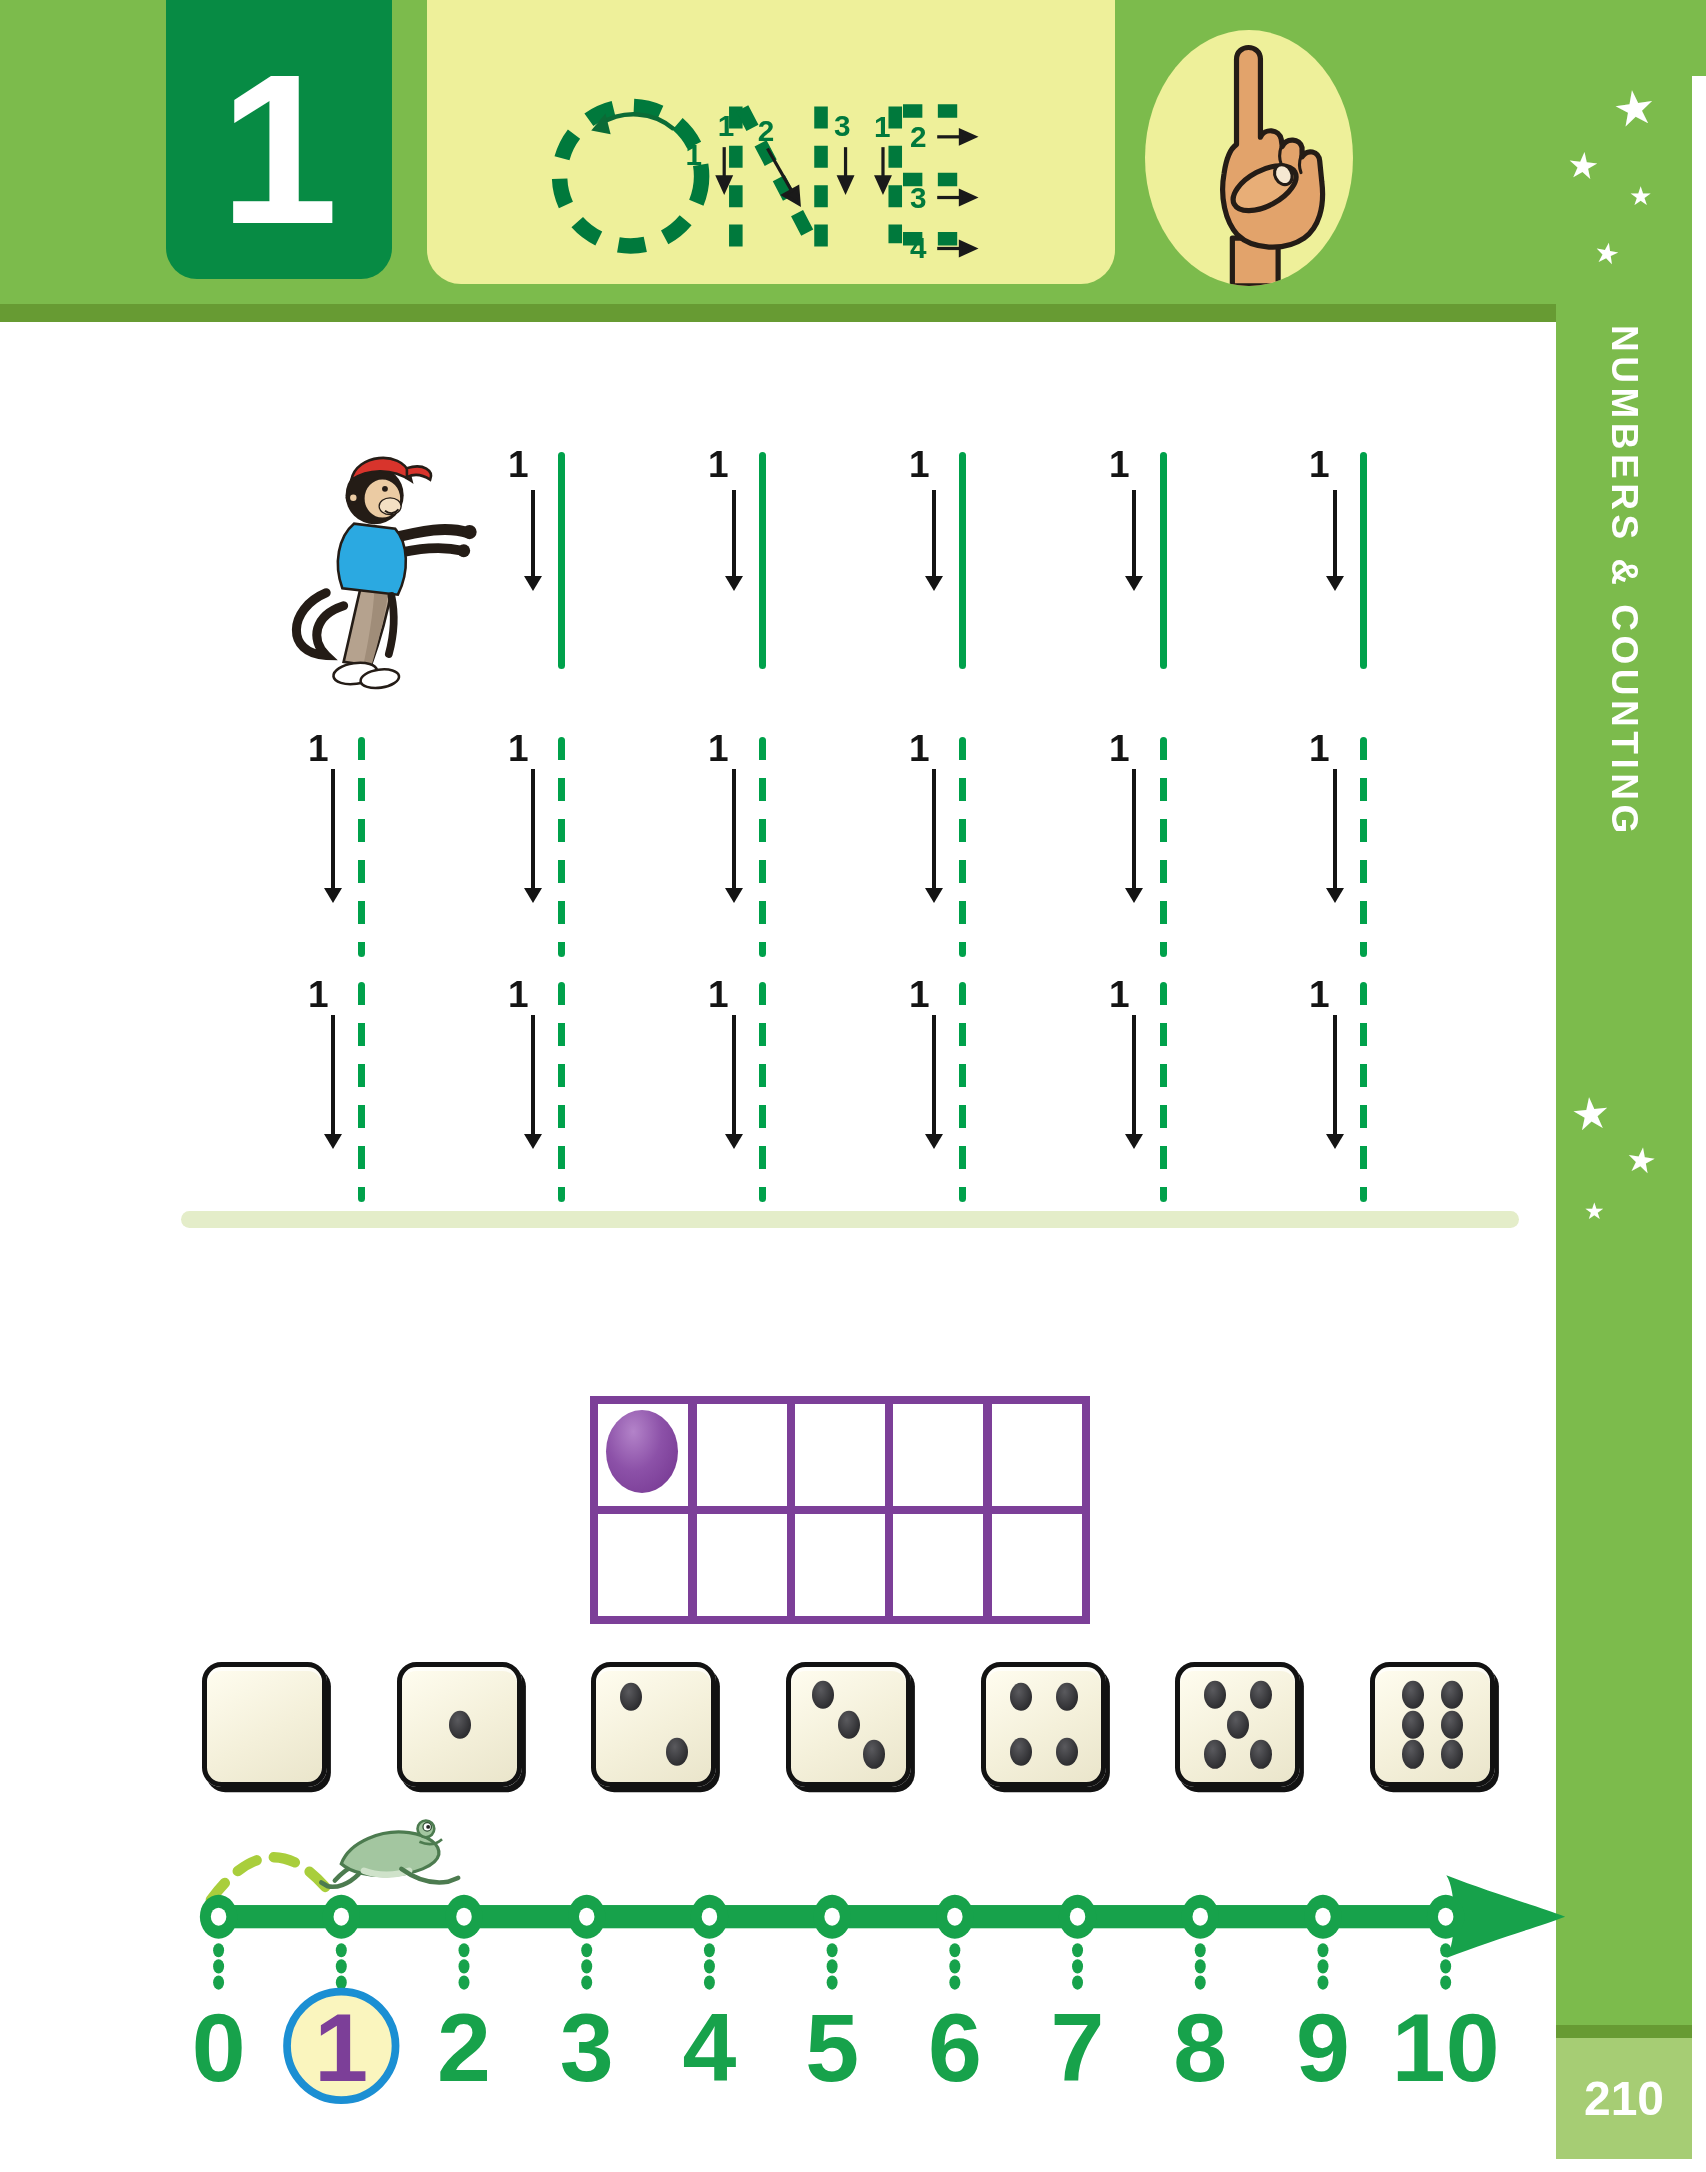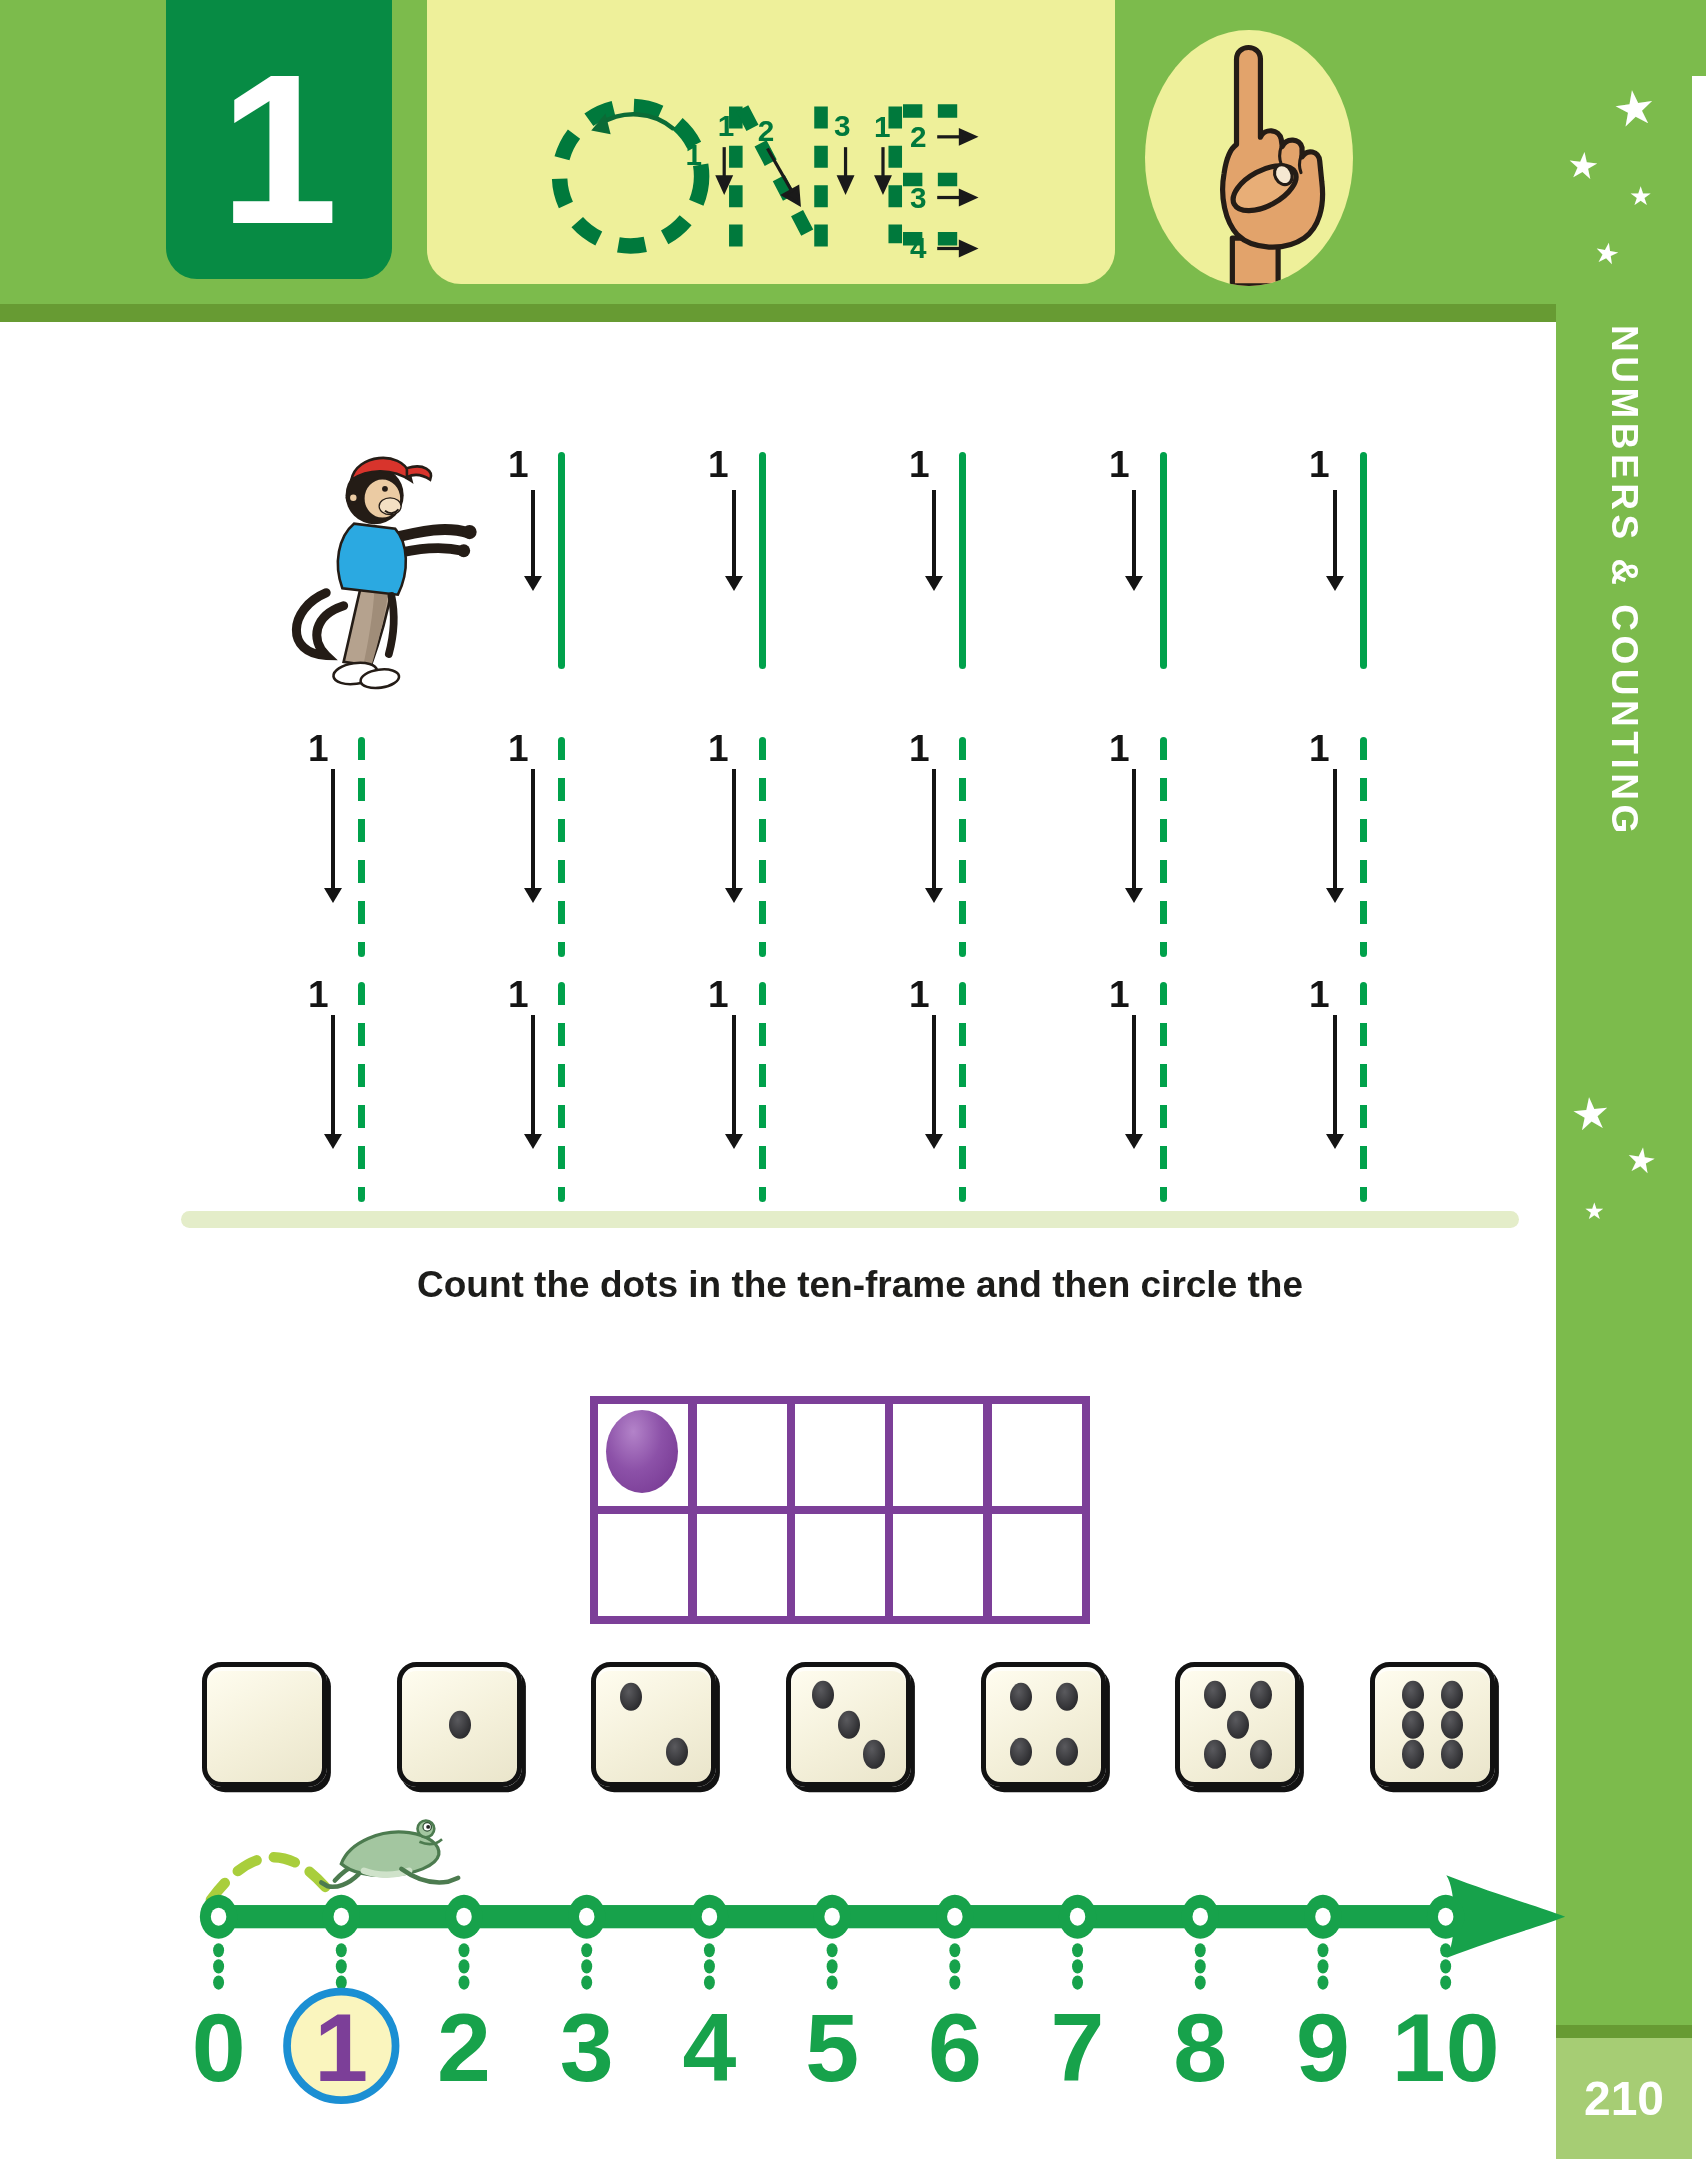--- a/index.html
+++ b/index.html
@@ -231,21 +231,20 @@
       <div class="trace-arrow" style="left: 1132px; top: 1015px; height: 120px;"></div>
       <div class="trace-line dashed" style="left: 1160px; top: 982px; height: 220px;"></div>
       <div class="trace-label" style="left: 1309px; top: 976px;">1</div>
       <div class="trace-arrow" style="left: 1333px; top: 1015px; height: 120px;"></div>
       <div class="trace-line dashed" style="left: 1360px; top: 982px; height: 220px;"></div>
     </div>
 
   <div class="divider"></div>
 
   <div class="instr instr2">
-    <div>Count the dots in the ten-frame and then circle the</div>
   </div>
 
   <div class="ten-frame" id="ten-frame">
       <div class="tf-cell">
         <div class="tf-dot"></div>
       </div>
       <div class="tf-cell"></div>
       <div class="tf-cell"></div>
       <div class="tf-cell"></div>
       <div class="tf-cell"></div>

